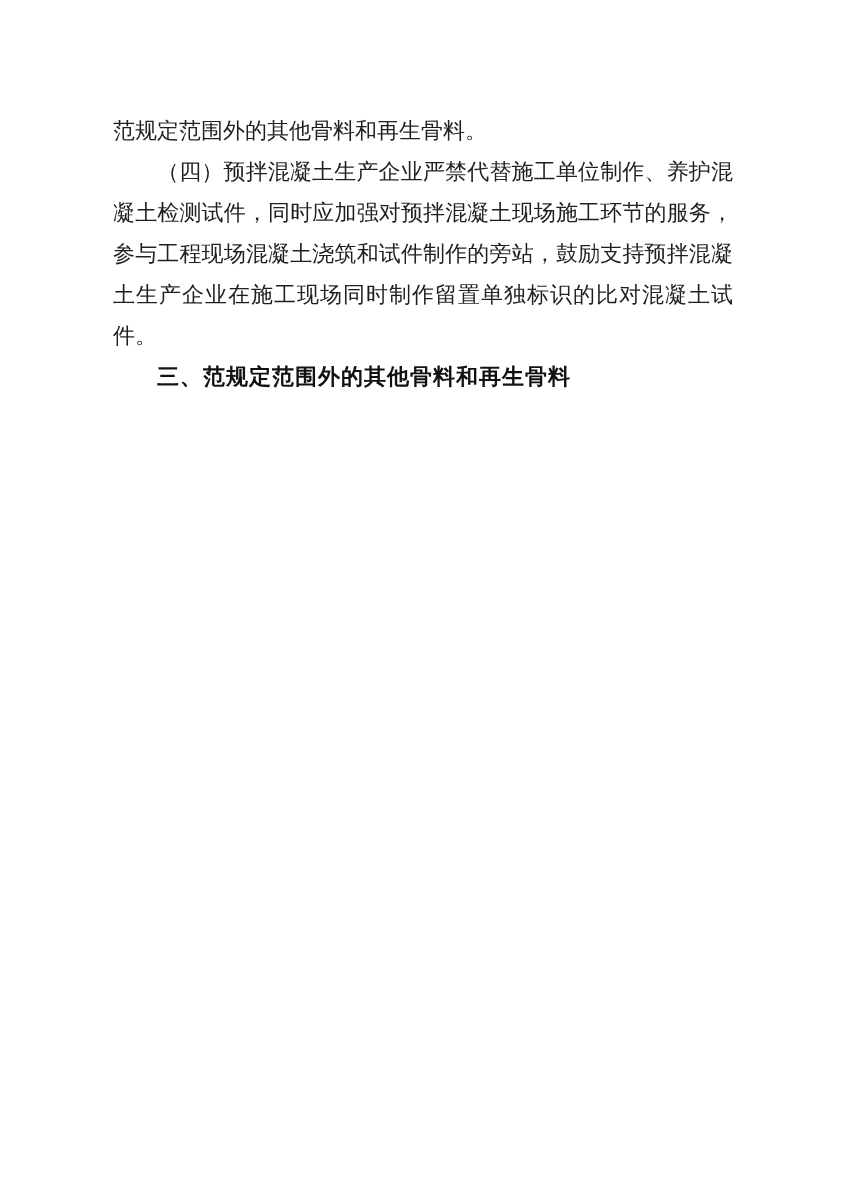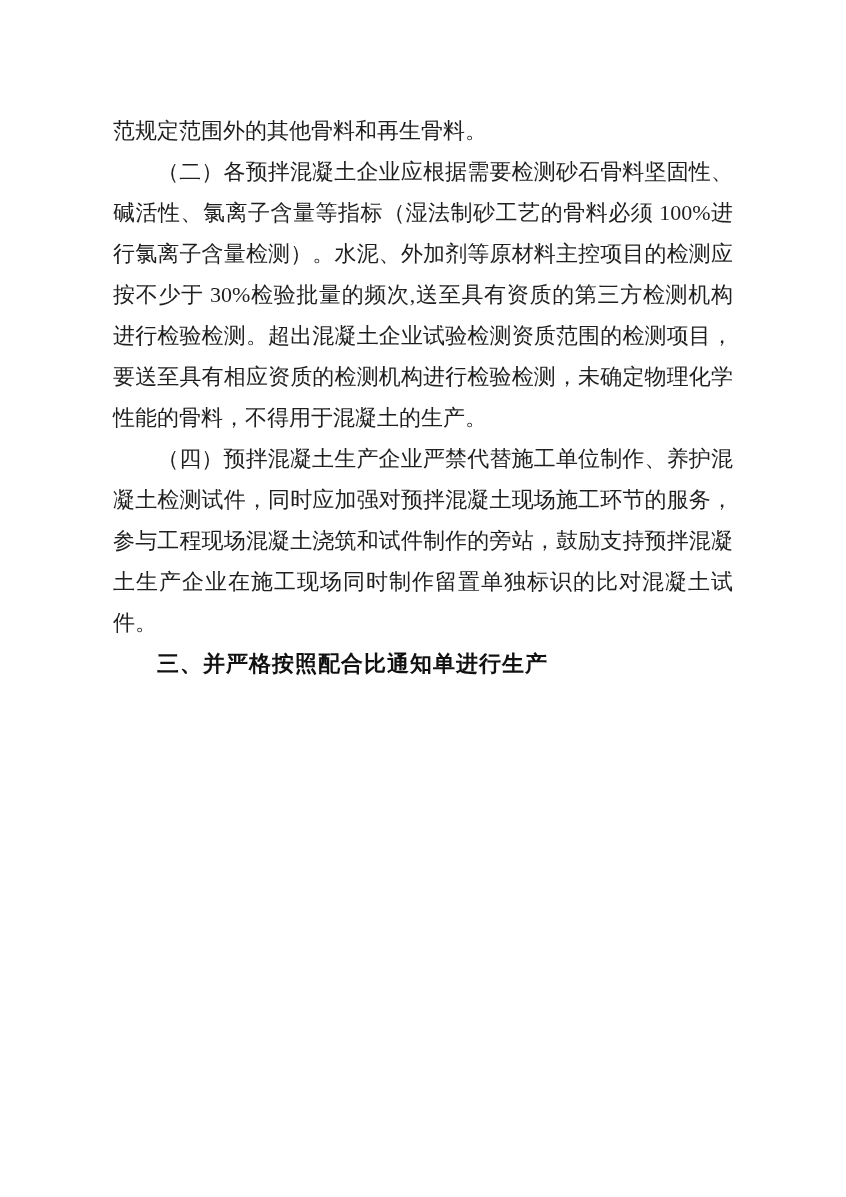--- a/index.html
+++ b/index.html
@@ -53,24 +53,23 @@
   }
 </style>
 </head>
 <body>
 
 <div class="page">
 
   <div class="doc-body">
     <p class="para no-indent">范规定范围外的其他骨料和再生骨料。</p>
 
-    <p class="para">（二）各预拌混凝土企业应根据需要检测砂石骨料坚固性、碱活性、氯离子含量等指标（湿法制砂工艺的骨料必须 100%进行氯离子含量检测）。水泥、外加剂等原材料主控项目的检测应按不少于 30%检验批量的频次,送至具有资质的第三方检测机构进行检验检测。超出混凝土企业试验检测资质范围的检测项目，要送至具有相应资质的检测机构进行检验检测，未确定物理化学性能的骨料，不得用于混凝土的生产。</p>
 
 
     <p class="para">（四）预拌混凝土生产企业严禁代替施工单位制作、养护混凝土检测试件，同时应加强对预拌混凝土现场施工环节的服务，参与工程现场混凝土浇筑和试件制作的旁站，鼓励支持预拌混凝土生产企业在施工现场同时制作留置单独标识的比对混凝土试件。</p>
 
-    <p class="heading">三、并严格按照配合比通知单进行生产</p>
+    <p class="heading">三、范规定范围外的其他骨料和再生骨料</p>
 
   </div>
 
   <div class="page-number">- 3 -</div>
 
 </div>
 
 </body></html>

